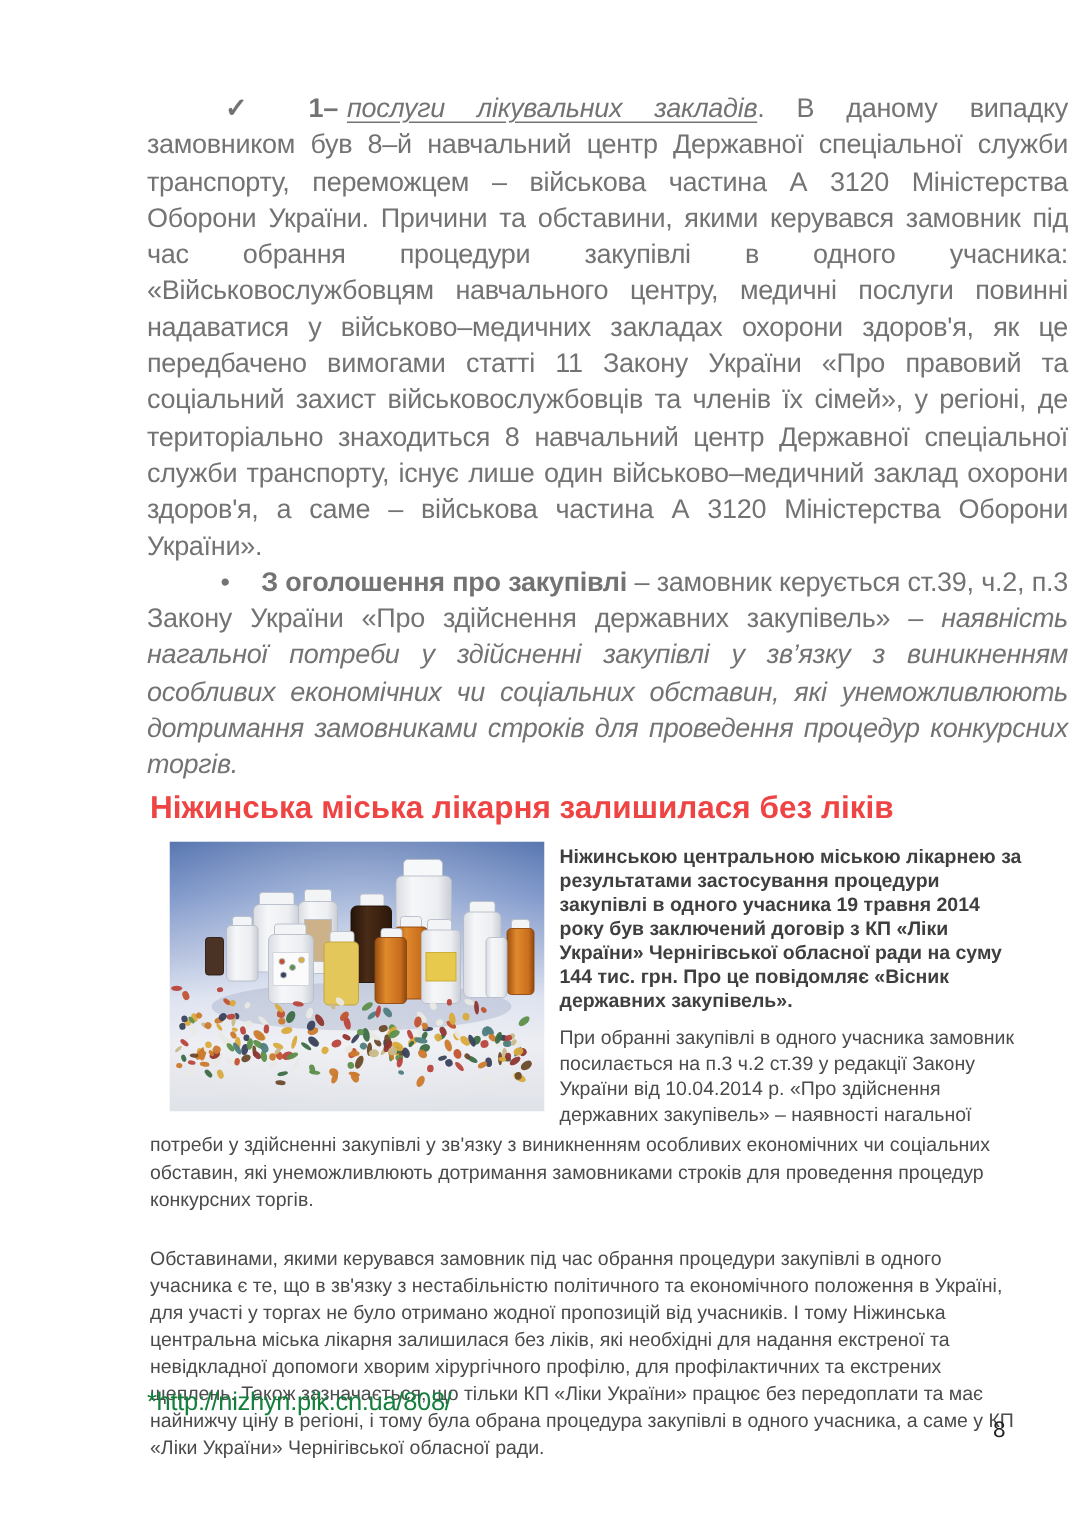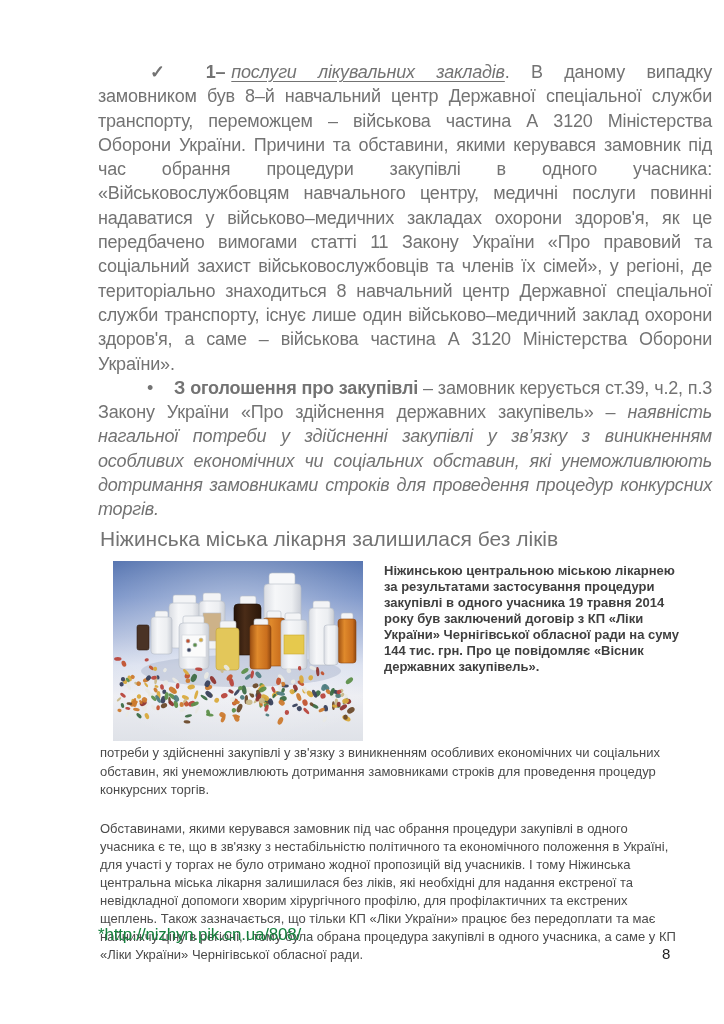--- a/index.html
+++ b/index.html
@@ -20,25 +20,25 @@
   .bullet{margin-right:21px;}
   .b{font-weight:700;}
   .iu{font-style:italic;text-decoration:underline;text-underline-offset:3px;}
   .bi{font-weight:400;font-style:italic;}
   
   .article{
     position:absolute;left:100px;top:526px;width:581px;
     color:#4b4b4b;font-family:"Liberation Sans", sans-serif;
   }
   .headline{
-    font-size:21px;font-weight:400;color:#737373;margin:0 0 9px 0;line-height:26px;
+    font-size:21px;font-weight:700;color:#ef4444;margin:0 0 9px 0;line-height:26px;
   }
   .article-row{display:flex;align-items:flex-start;}
   .photo-wrap{flex:none;margin-left:13px;width:250px;height:180px;}
-  .article-col{margin-left:21px;width:308px;font-size:13px;}
+  .article-col{margin-left:10px;width:308px;font-size:13px;}
   .lead{font-weight:700;line-height:16px;color:#3f3f3f;margin:2px 0 0 0;}
   .colpara{line-height:17px;margin:8px 0 0 0;}
   .contpara{font-size:13px;line-height:18.5px;margin:3px 0 0 0;}
   .para3{font-size:13px;line-height:18px;margin:20px 0 0 0;}
   
   .source-link{
     position:absolute;left:98px;top:925px;font-size:17px;
     color:#15803d;text-decoration:none;letter-spacing:-0.2px;
   }
   .page-number{
@@ -337,20 +337,21 @@
             <ellipse cx="40.9" cy="116.8" rx="2.9" ry="1.9" fill="#b8453c" opacity="0.95" transform="rotate(169 40.9 116.8)"></ellipse>
             <ellipse cx="33.2" cy="123.8" rx="2.7" ry="1.2" fill="#d9aa3c" opacity="0.95" transform="rotate(53 33.2 123.8)"></ellipse>
             <ellipse cx="40.7" cy="137.2" rx="3.3" ry="1.7" fill="#5d8f4a" opacity="0.95" transform="rotate(48 40.7 137.2)"></ellipse>
             <ellipse cx="26.0" cy="135.5" rx="2.2" ry="2.2" fill="#d9aa3c" opacity="0.95" transform="rotate(168 26.0 135.5)"></ellipse>
             <ellipse cx="16.4" cy="142.7" rx="2.9" ry="1.4" fill="#6b4a2a" opacity="0.95" transform="rotate(6 16.4 142.7)"></ellipse>
           </g>
       </svg>
     </div>
     <div class="article-col">
       <p class="lead">Ніжинською центральною міською лікарнею за результатами застосування процедури закупівлі в одного учасника 19 травня 2014 року був заключений договір з КП «Ліки України» Чернігівської обласної ради на суму 144 тис. грн. Про це повідомляє «Вісник державних закупівель».</p>
+      <p class="colpara">При обранні закупівлі в одного учасника замовник посилається на п.3 ч.2 ст.39 у редакції Закону України від 10.04.2014 р. «Про здійснення державних закупівель» – наявності нагальної</p>
     </div>
   </div>
   <p class="contpara">потреби у здійсненні закупівлі у зв'язку з виникненням особливих економічних чи соціальних обставин, які унеможливлюють дотримання замовниками строків для проведення процедур конкурсних торгів.</p>
   <p class="para3">Обставинами, якими керувався замовник під час обрання процедури закупівлі в одного учасника є те, що в зв'язку з нестабільністю політичного та економічного положення в Україні, для участі у торгах не було отримано жодної пропозицій від учасників. І тому Ніжинська центральна міська лікарня залишилася без ліків, які необхідні для надання екстреної та невідкладної допомоги хворим хірургічного профілю, для профілактичних та екстрених щеплень. Також зазначається, що тільки КП «Ліки України» працює без передоплати та має найнижчу ціну в регіоні, і тому була обрана процедура закупівлі в одного учасника, а саме у КП «Ліки України» Чернігівської обласної ради.</p>
 </div>
 
 <a href="#" class="source-link">*http://nizhyn.pik.cn.ua/808/</a>
 
 <div class="page-number">8</div>
 

